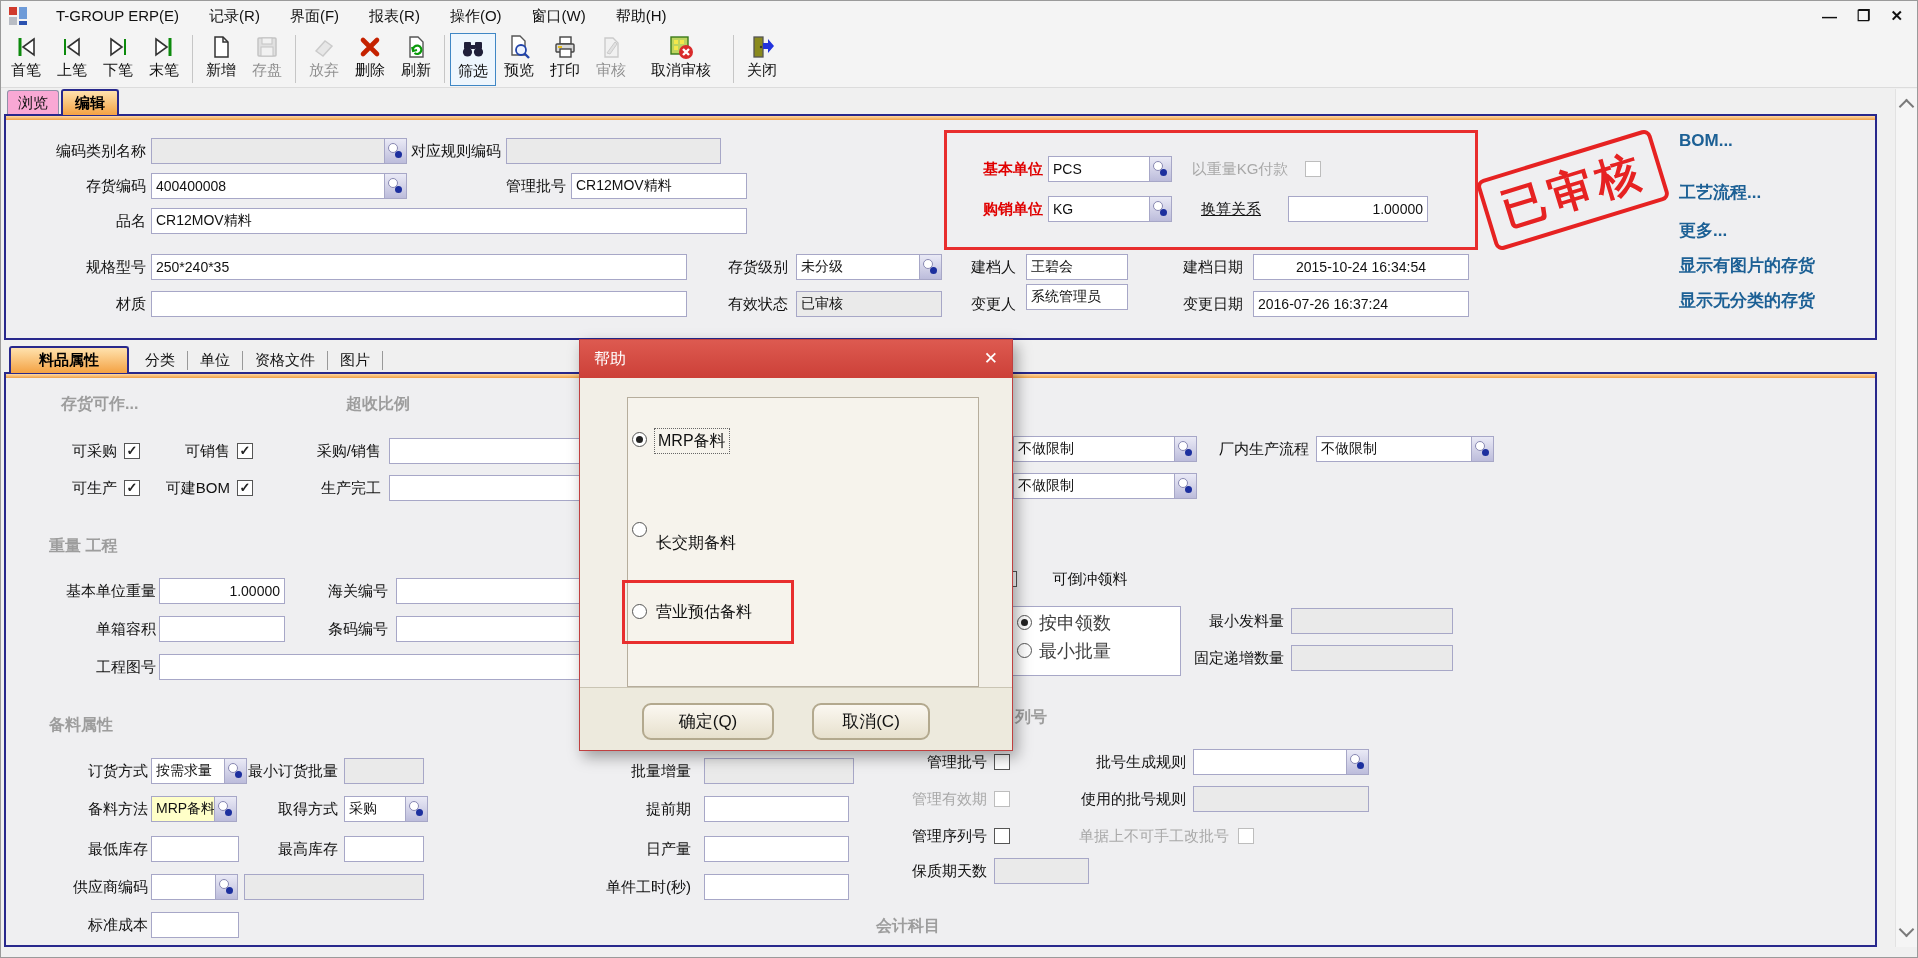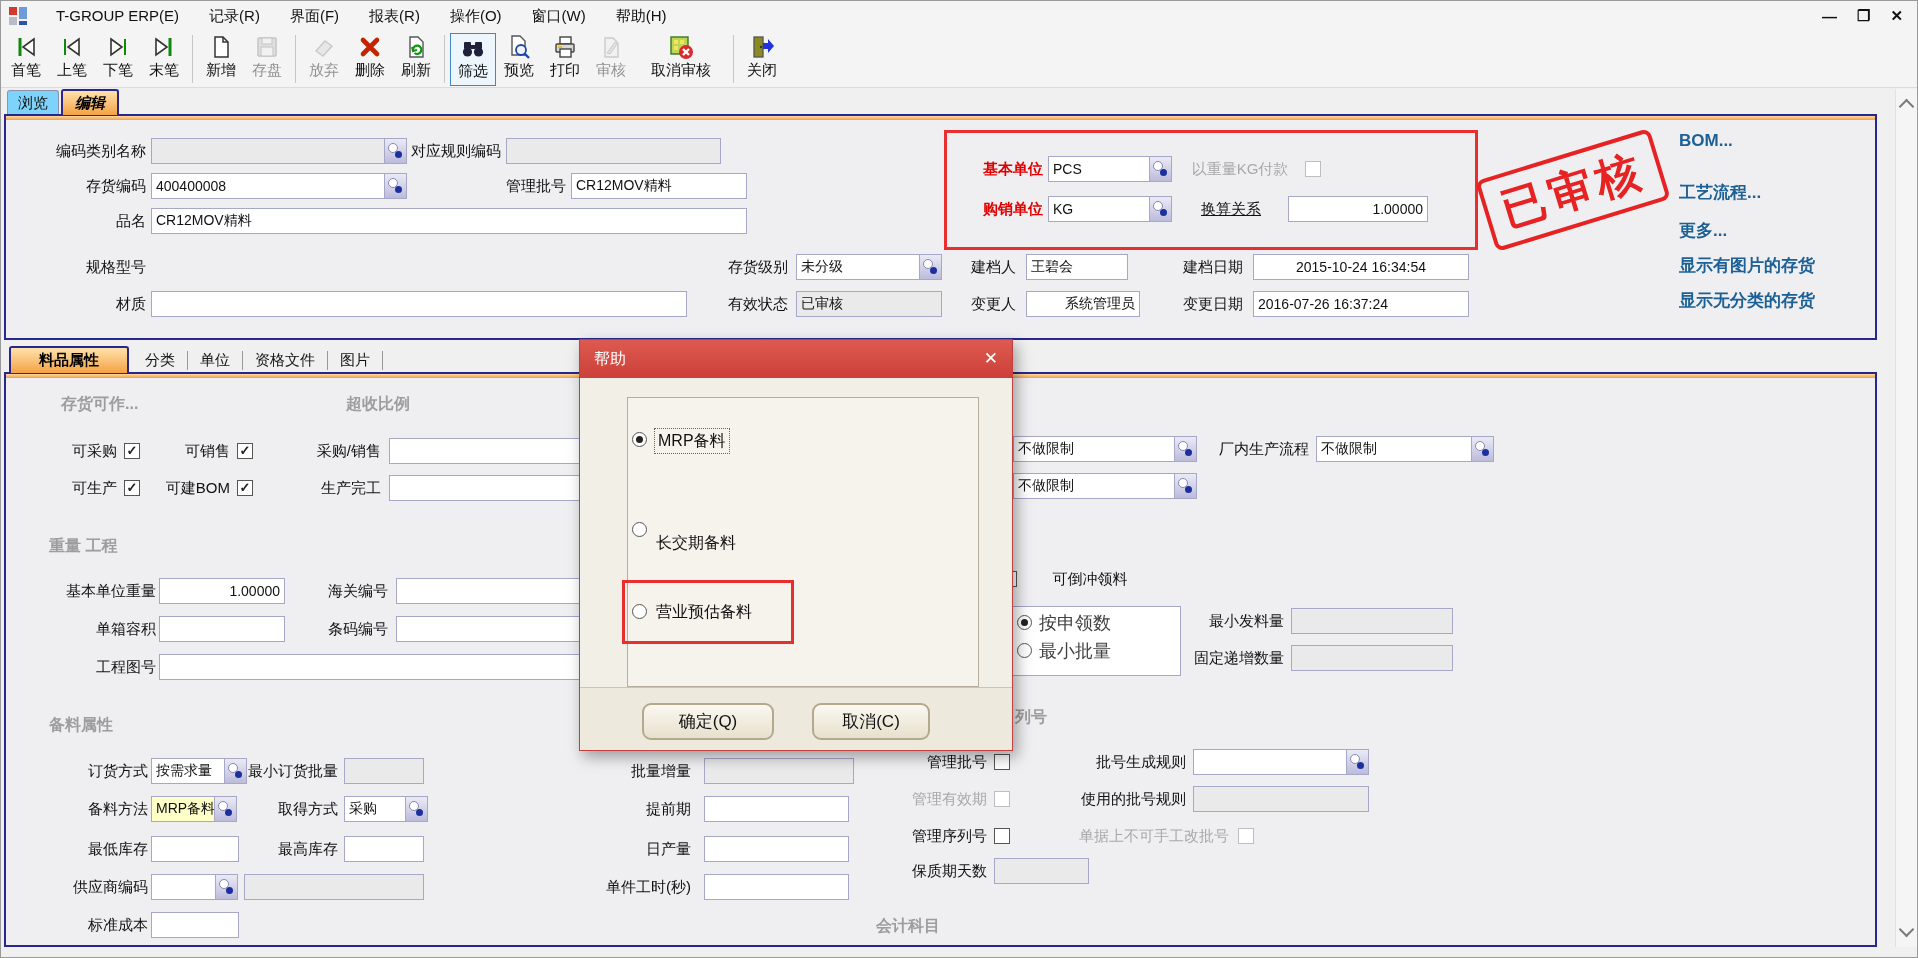--- a/index.html
+++ b/index.html
@@ -18,21 +18,21 @@
   .tbtn{width:46px;height:53px;display:flex;flex-direction:column;align-items:center;font-size:15px;color:#111;white-space:nowrap;box-sizing:border-box;padding-top:1px;}
   .tbtn svg{width:26px;height:26px;flex:none;}
   .tbtn .tlabel{line-height:20px;}
   .tbtn.wide{width:94px;}
   .tbtn.disabled{opacity:.45;}
   .tbtn.active{border:1px solid #3f87c5;background:#eef6fd;}
   .tsep{width:1px;height:48px;background:#c6c6c6;margin:2px 5px 0 5px;flex:none;}
 
   
   .tab{position:absolute;height:26px;box-sizing:border-box;display:flex;align-items:center;justify-content:center;font-size:15px;}
-  .tab.inactive{background:#7dd3fc;border:1px solid #9090a8;border-bottom:none;border-radius:3px 3px 0 0;color:#111;}
+  .tab.inactive{background:#f9a8d4;border:1px solid #9090a8;border-bottom:none;border-radius:3px 3px 0 0;color:#111;}
   .tab.orange{background:linear-gradient(#ffe2ae,#f4a243);border:2px solid #28288c;border-bottom:none;border-radius:3px 3px 0 0;font-weight:bold;color:#000;z-index:6;}
 
   
   .panel{position:absolute;left:3px;width:1873px;border:2px solid #28288c;background:#efeff1;box-sizing:border-box;}
   .ostrip{position:absolute;left:0;top:0;width:100%;height:4px;background:linear-gradient(#ffd9a2,#efa049);}
 
   
   .lbl{position:absolute;height:26px;line-height:26px;font-size:15px;color:#111;text-align:right;white-space:nowrap;}
   .lbl.left{text-align:center;}
   .lbl.red{color:#e00000;font-weight:bold;}
@@ -228,21 +228,21 @@
           <circle cx="12" cy="13" r="1.2" fill="#333"></circle>
           <path d="M14 9 H19 V5 L25 12 L19 19 V15 H14 Z" fill="#2233dd"></path>
         </svg>
       <span class="tlabel">关闭</span>
     </div>
   </div>
 
   <div class="tab inactive" style="left:6px;top:89px;width:52px;">
       <span>浏览</span>
     </div>
-  <div class="tab orange" style="left:60px;top:88px;width:58px;font-style:italic;">
+  <div class="tab orange" style="left:60px;top:88px;width:58px;">
       <span>编辑</span>
     </div>
 
   <div class="panel" style="top:113px;height:226px;">
       <div class="ostrip"></div>
     </div>
 
   <div class="lbl" style="left:10px;top:137px;width:135px;">编码类别名称</div>
   <div class="inp dis" style="left:150px;top:137px;width:256px;">
       <span class="val"></span>
@@ -262,20 +262,23 @@
   <div class="inp" style="left:570px;top:172px;width:176px;">
       <span class="val">CR12MOV精料</span>
     </div>
 
   <div class="lbl" style="left:10px;top:207px;width:135px;">品名</div>
   <div class="inp" style="left:150px;top:207px;width:596px;">
       <span class="val">CR12MOV精料</span>
     </div>
 
   <div class="lbl" style="left:10px;top:253px;width:135px;">规格型号</div>
+  <div class="inp" style="left:150px;top:253px;width:536px;">
+      <span class="val">250*240*35</span>
+    </div>
   <div class="lbl" style="left:687px;top:253px;width:100px;">存货级别</div>
   <div class="inp" style="left:795px;top:253px;width:146px;">
       <span class="val">未分级</span>
       <span class="lk"></span>
     </div>
   <div class="lbl" style="left:927px;top:253px;width:88px;">建档人</div>
   <div class="inp" style="left:1025px;top:253px;width:102px;">
       <span class="val">王碧会</span>
     </div>
   <div class="lbl" style="left:1150px;top:253px;width:92px;">建档日期</div>
@@ -285,21 +288,21 @@
 
   <div class="lbl" style="left:10px;top:290px;width:135px;">材质</div>
   <div class="inp" style="left:150px;top:290px;width:536px;">
       <span class="val"></span>
     </div>
   <div class="lbl" style="left:687px;top:290px;width:100px;">有效状态</div>
   <div class="inp dis" style="left:795px;top:290px;width:146px;">
       <span class="val">已审核</span>
     </div>
   <div class="lbl" style="left:927px;top:290px;width:88px;">变更人</div>
-  <div class="inp" style="left:1025px;top:290px;width:114px;text-align:right;">
+  <div class="inp" style="left:1025px;top:283px;width:102px;">
       <span class="val">系统管理员</span>
     </div>
   <div class="lbl" style="left:1150px;top:290px;width:92px;">变更日期</div>
   <div class="inp" style="left:1252px;top:290px;width:216px;">
       <span class="val">2016-07-26 16:37:24</span>
     </div>
 
   <div class="redbox"></div>
   <div class="lbl red" style="left:950px;top:155px;width:92px;">基本单位</div>
   <div class="inp" style="left:1047px;top:155px;width:124px;z-index:5;">

